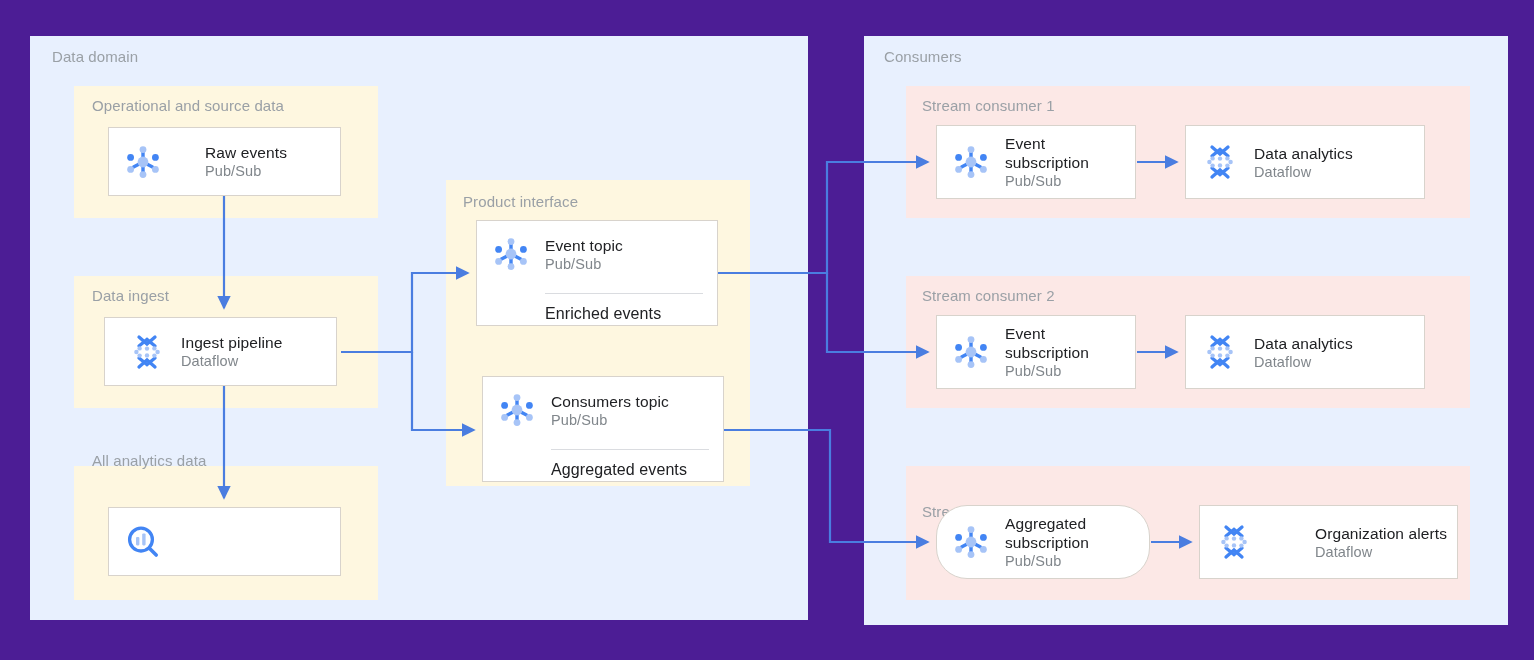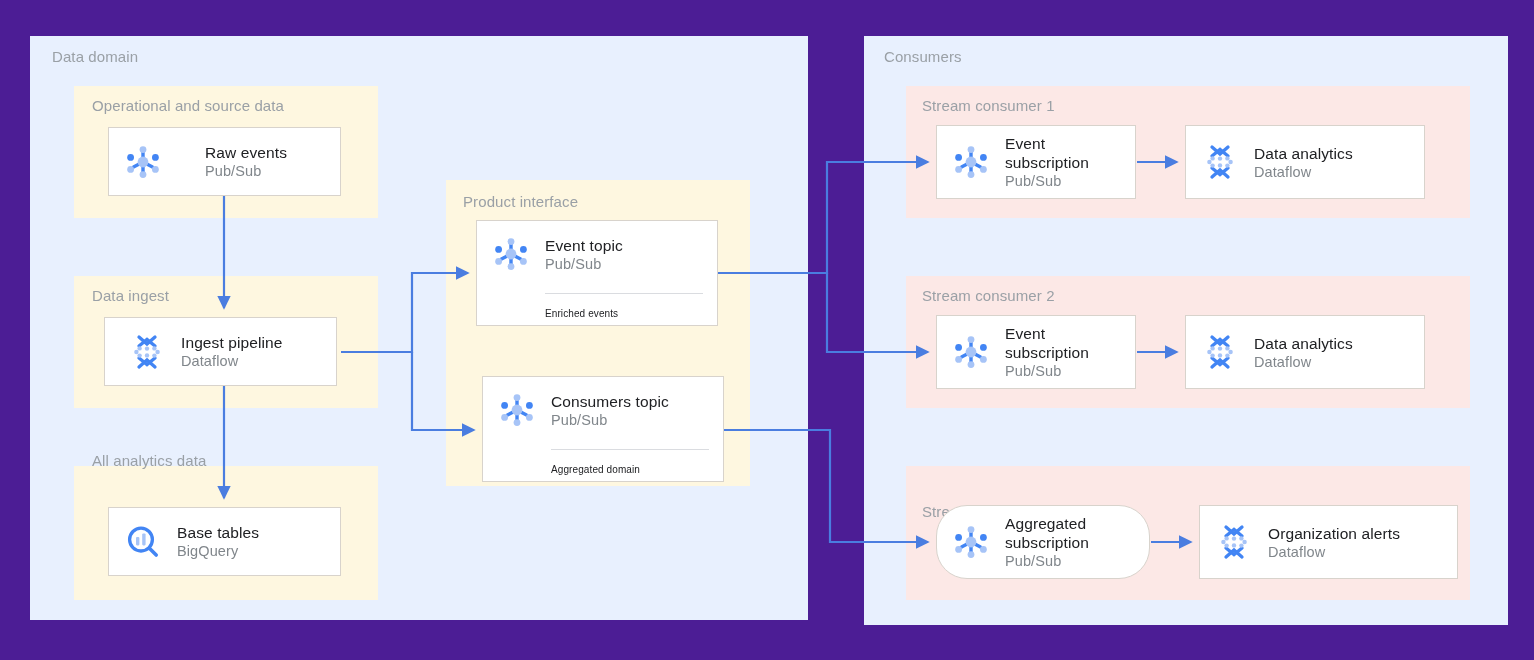--- a/index.html
+++ b/index.html
@@ -77,21 +77,21 @@
   .card-upper { position: absolute; left: 0; right: 0; top: 0; display: flex; align-items: center;
                 padding: 0 4px 0 12px; box-sizing: border-box; }
   .card-divider {
     position: absolute;
     height: 1px;
     background: #dadce0;
   }
   .card-footer {
     position: absolute;
     color: #202124;
-    font-size: 10px;
+    font-size: 16px;
     line-height: 19px;
     letter-spacing: .1px;
     white-space: nowrap;
   }
 
   
   .conn {
     position: absolute;
     left: 0; top: 0;
     width: 1534px; height: 660px;
@@ -170,24 +170,20 @@
   <div class="card" style="left:108px; top:507px; width:233px; height:69px;">
     <span class="card-icon">
       <svg viewBox="0 0 44 44" aria-hidden="true">
         <circle cx="20" cy="19.6" r="11.4" fill="none" stroke="#4285f4" stroke-width="3.3"></circle>
         <g fill="#a7c4f7">
           <rect x="15" y="17" width="3.4" height="8.4" rx="1.1"></rect>
           <rect x="21.2" y="13.4" width="3.4" height="12" rx="1.1"></rect>
         </g>
         <line x1="28.4" y1="28.2" x2="35.2" y2="35" stroke="#4285f4" stroke-width="3.6" stroke-linecap="round"></line>
       </svg>
-    </span>
-    <span class="card-text">
-      <span class="card-title" style="display:block;">Base tables</span>
-      <span class="card-sub" style="display:block;">BigQuery</span>
     </span>
   </div>
 
   <div class="panel panel-cream" style="left:446px; top:180px; width:304px; height:306px;"></div>
   <div class="panel-label" style="left:463px; top:193px;">Product interface</div>
 
   <div class="card stacked" style="left:476px; top:220px; width:242px; height:106px;">
     <div class="card-upper" style="height:66px;">
       <span class="card-icon">
         <svg viewBox="0 0 44 44" aria-hidden="true">
@@ -233,21 +229,21 @@
           <circle cx="9.6" cy="17.4" r="3.4" fill="#4285f4"></circle>
           <circle cx="34.4" cy="17.4" r="3.4" fill="#4285f4"></circle>
         </svg>
       </span>
       <span class="card-text">
         <span class="card-title" style="display:block;">Consumers topic</span>
         <span class="card-sub" style="display:block;">Pub/Sub</span>
       </span>
     </div>
     <div class="card-divider" style="left:68px; right:14px; top:72px;"></div>
-    <div class="card-footer" style="left:68px; top:83px;">Aggregated domain</div>
+    <div class="card-footer" style="left:68px; top:83px;">Aggregated events</div>
   </div>
 
   <div class="panel panel-outer" style="left:864px; top:36px; width:644px; height:589px;"></div>
   <div class="panel-label" style="left:884px; top:48px;">Consumers</div>
 
   <div class="panel panel-pink" style="left:906px; top:86px; width:564px; height:132px;"></div>
   <div class="panel-label" style="left:922px; top:97px;">Stream consumer 1</div>
 
   <div class="card" style="left:936px; top:125px; width:200px; height:74px;">
     <span class="card-icon">
@@ -374,21 +370,21 @@
         <circle cx="9.6" cy="17.4" r="3.4" fill="#4285f4"></circle>
           <circle cx="34.4" cy="17.4" r="3.4" fill="#4285f4"></circle>
       </svg>
     </span>
     <span class="card-text">
       <span class="card-title" style="display:block;">Aggregated subscription</span>
       <span class="card-sub" style="display:block;">Pub/Sub</span>
     </span>
   </div>
 
-  <div class="card" style="left:1199px; top:505px; width:259px; height:74px;">
+  <div class="card" style="left:1199px; top:505px; width:259px; height:74px;gap:47px;">
     <span class="card-icon">
       <svg viewBox="0 0 44 44" aria-hidden="true">
         <g stroke="#4285f4" stroke-width="3.3" stroke-linecap="round" fill="none">
           <path d="M14 7 L22 14 L30 7"></path>
             <path d="M14 16 L22 9.5 L30 16"></path>
           <path d="M14 37 L22 30 L30 37"></path>
             <path d="M14 28 L22 34.5 L30 28"></path>
         </g>
         <g fill="#a7c4f7">
           <circle cx="22" cy="18.6" r="2.2"></circle>

